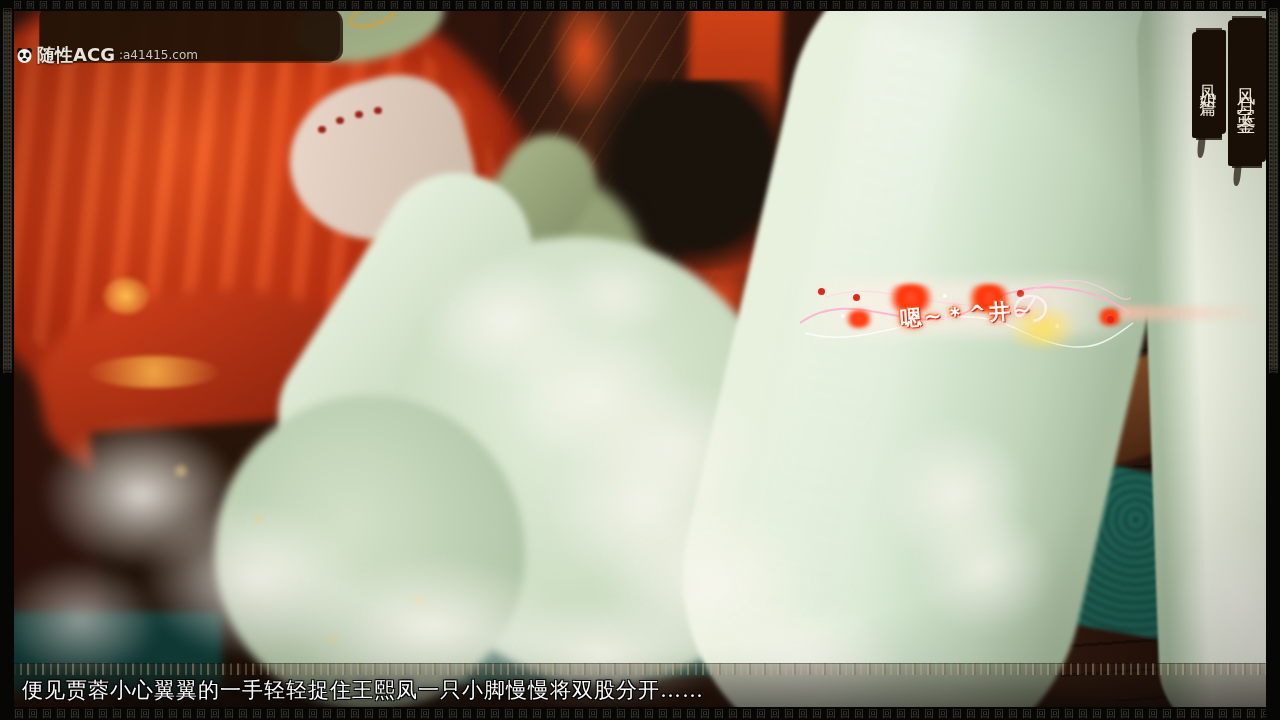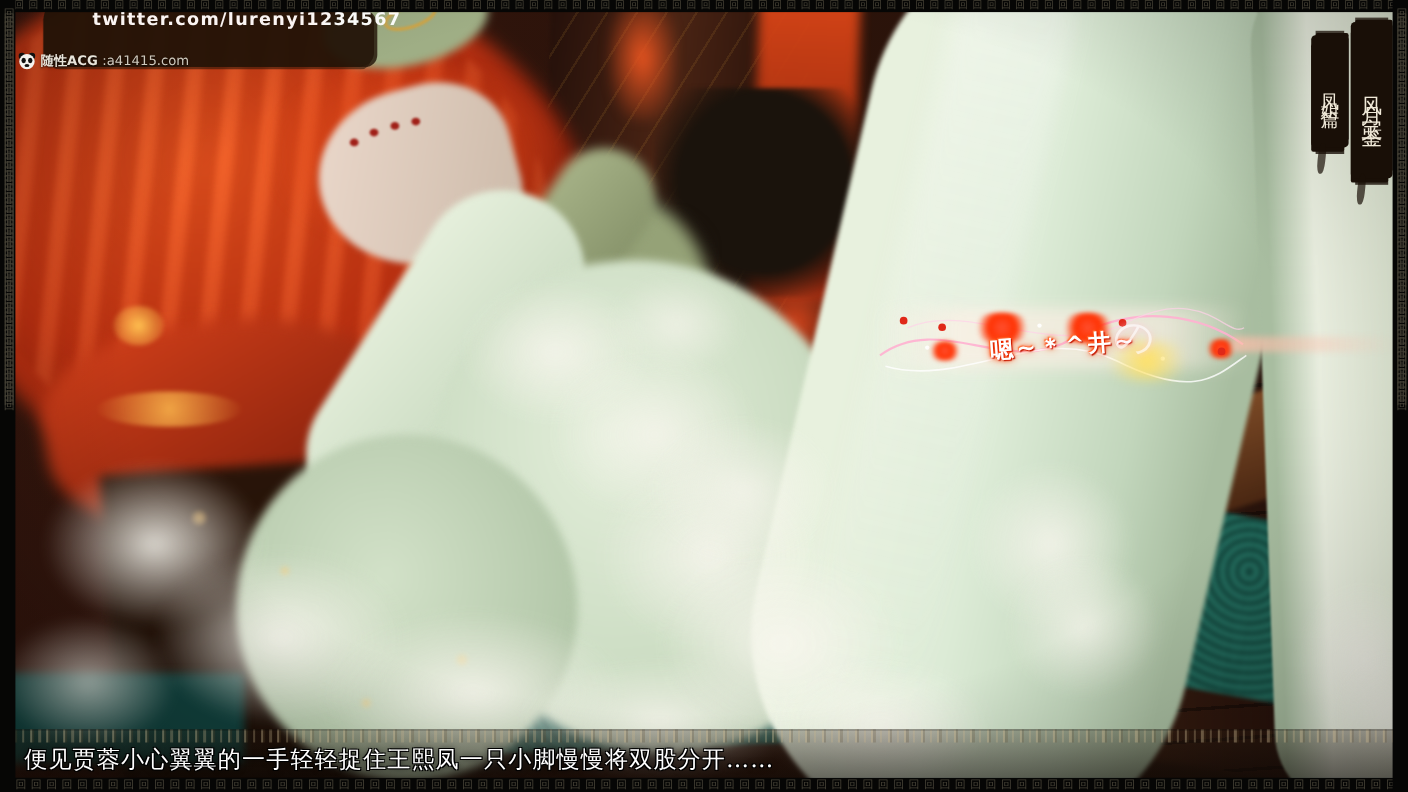--- a/index.html
+++ b/index.html
@@ -115,21 +115,21 @@
     background:linear-gradient(90deg,rgba(255,190,170,.75),rgba(255,120,90,0));}
 
   
   #banner{left:40px;top:5px;width:300px;height:55px;background:var(--banner-bg);opacity:.95;
     border-radius:10px 16px 12px 14px;z-index:8;
     box-shadow:4px 2px 0 -1px rgba(34,19,7,.85),-3px 3px 0 -2px rgba(34,19,7,.7),0 6px 0 -3px rgba(34,19,7,.6);}
   #banner .l1{margin:7px 0 0 26px;font-size:14px;font-weight:bold;color:var(--text-light);letter-spacing:.5px;}
   #banner .l2{margin:3px 0 0 44px;font-size:16px;font-weight:bold;color:#fff;letter-spacing:1.2px;}
 
   #logo{left:16px;top:45px;height:20px;display:flex;align-items:center;gap:4px;z-index:9;}
-  #logo .logo-name{font-size:12px;font-weight:bold;color:#e8e4da;text-shadow:0 1px 2px rgba(0,0,0,.8);}
+  #logo .logo-name{font-size:18px;font-weight:bold;color:#e8e4da;text-shadow:0 1px 2px rgba(0,0,0,.8);}
   #logo .logo-site{font-size:12px;color:#cfc9bd;text-shadow:0 1px 2px rgba(0,0,0,.8);}
 
   
   .seal{position:absolute;background:var(--seal-bg);color:#f0e9d8;z-index:8;border-radius:4px;
     writing-mode:vertical-rl;text-orientation:upright;display:flex;align-items:center;justify-content:center;
     box-shadow:-2px 6px 0 -2px var(--seal-bg),2px -4px 0 -2px var(--seal-bg),
                0 10px 0 -4px rgba(25,15,7,.8),0 -8px 0 -4px rgba(25,15,7,.75);}
   .seal::after{content:"";position:absolute;left:6px;bottom:-24px;width:7px;height:28px;
     background:rgba(25,15,7,.7);border-radius:40%;transform:rotate(6deg);}
   #seal-chapter{left:1192px;top:32px;width:34px;height:102px;}
@@ -252,21 +252,20 @@
       <span class="dot-red" style="left:58px;top:26px;"></span>
       <span class="dot-red" style="left:222px;top:22px;"></span>
       <span class="dot-red" style="left:312px;top:48px;"></span>
       <div class="glow-yellow"></div>
       <span id="sfx-text">嗯~＊^井~</span>
       <span id="sfx-swirl">の</span>
     </div>
     <div class="blob" id="sfx-tail"></div>
 
     <div class="blob" id="banner">
-      <div class="l2">twitter.com/lurenyi1234567</div>
     </div>
 
     <div class="blob" id="logo">
       <svg width="17" height="17" viewBox="0 0 17 17">
         <circle cx="4" cy="4" r="3" fill="#101010"></circle>
         <circle cx="13" cy="4" r="3" fill="#101010"></circle>
         <circle cx="8.5" cy="9" r="7" fill="#f4f2ee"></circle>
         <ellipse cx="5.5" cy="8" rx="2" ry="2.4" fill="#101010"></ellipse>
         <ellipse cx="11.5" cy="8" rx="2" ry="2.4" fill="#101010"></ellipse>
         <ellipse cx="8.5" cy="12.5" rx="2.2" ry="1.4" fill="#101010"></ellipse>

